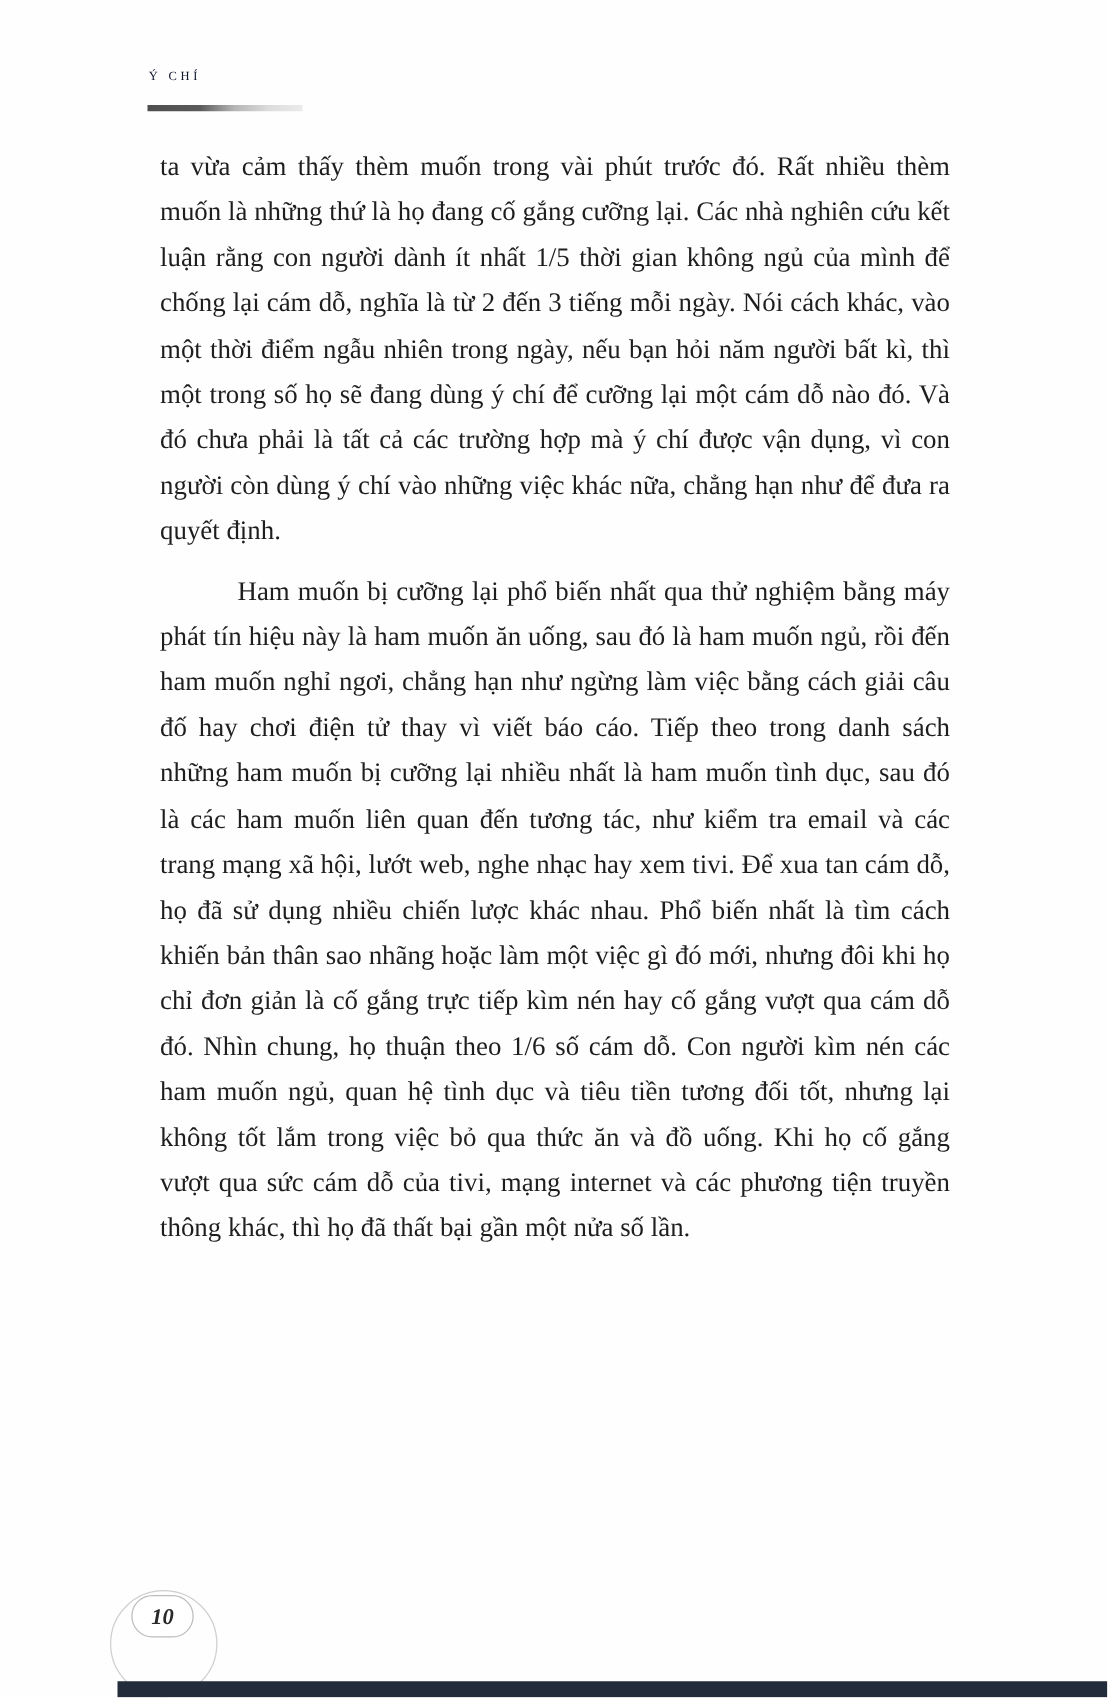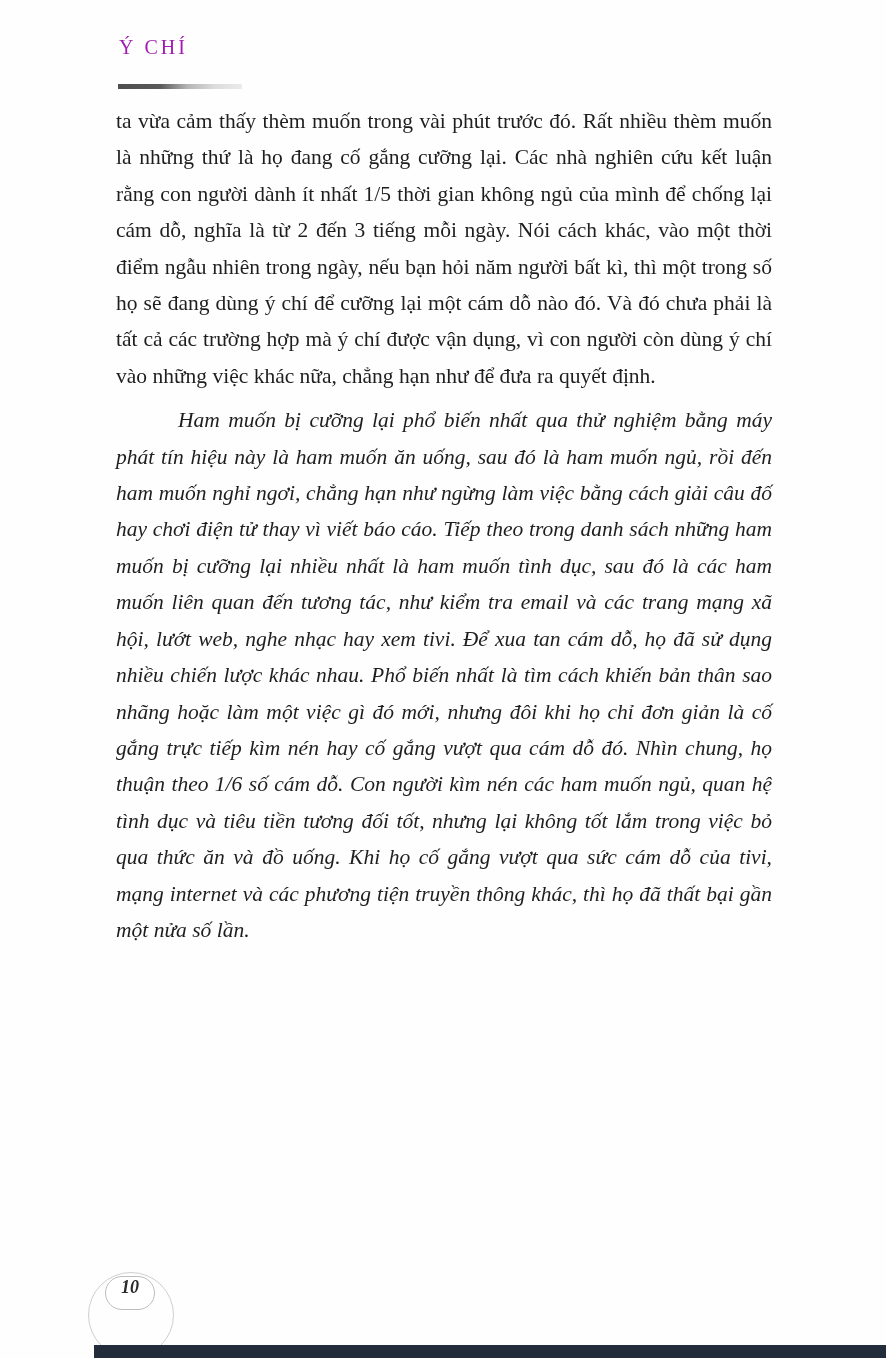--- a/index.html
+++ b/index.html
@@ -11,50 +11,49 @@
     position: relative;
     width: 886px;
     height: 1358px;
     background: #fefefe;
     overflow: hidden;
     font-family: "Liberation Serif", "DejaVu Serif", serif;
   }
   
   .header-title {
     position: absolute;
-    top: 36px;
+    top: 56px;
     left: 119px;
-    font-size: 20px;
+    font-size: 10px;
     letter-spacing: 3px;
-    color: #a21caf;
+    color: #0f172a;
   }
   .header-rule {
     position: absolute;
     top: 84px;
     left: 118px;
     width: 124px;
     height: 5px;
     background: linear-gradient(90deg, #4e4e4e 0%, #5a5a5a 34%, #b5b5b5 56%, #dcdcdc 78%, #ebebeb 100%);
   }
   
   .body-text {
     position: absolute;
     top: 103px;
     left: 116px;
     width: 656px;
     font-size: 21.5px;
     line-height: 36.4px;
     text-align: justify;
     color: #1e1e1e;
   }
-  .para { margin: 0; }
+  .para { margin: 12px; }
   .para + .para {
     margin-top: 8px;
     text-indent: 62px;
-    font-style: italic;
   }
   
   .page-arc {
     position: absolute;
     left: 88px;
     top: 1272px;
     width: 84px;
     height: 84px;
     border: 1.5px solid #cfcfcf;
     border-radius: 50%;
@@ -63,20 +62,21 @@
   .page-number-badge {
     position: absolute;
     left: 105px;
     top: 1276px;
     width: 48px;
     height: 32px;
     border: 1.5px solid #bdbdbd;
     border-radius: 17px;
     background: #ffffff;
     display: flex;
+    align-items: center;
     justify-content: center;
   }
   .page-number {
     font-style: italic;
     font-weight: bold;
     font-size: 18px;
     color: #2a2a2a;
   }
   
   .bottom-bar {

